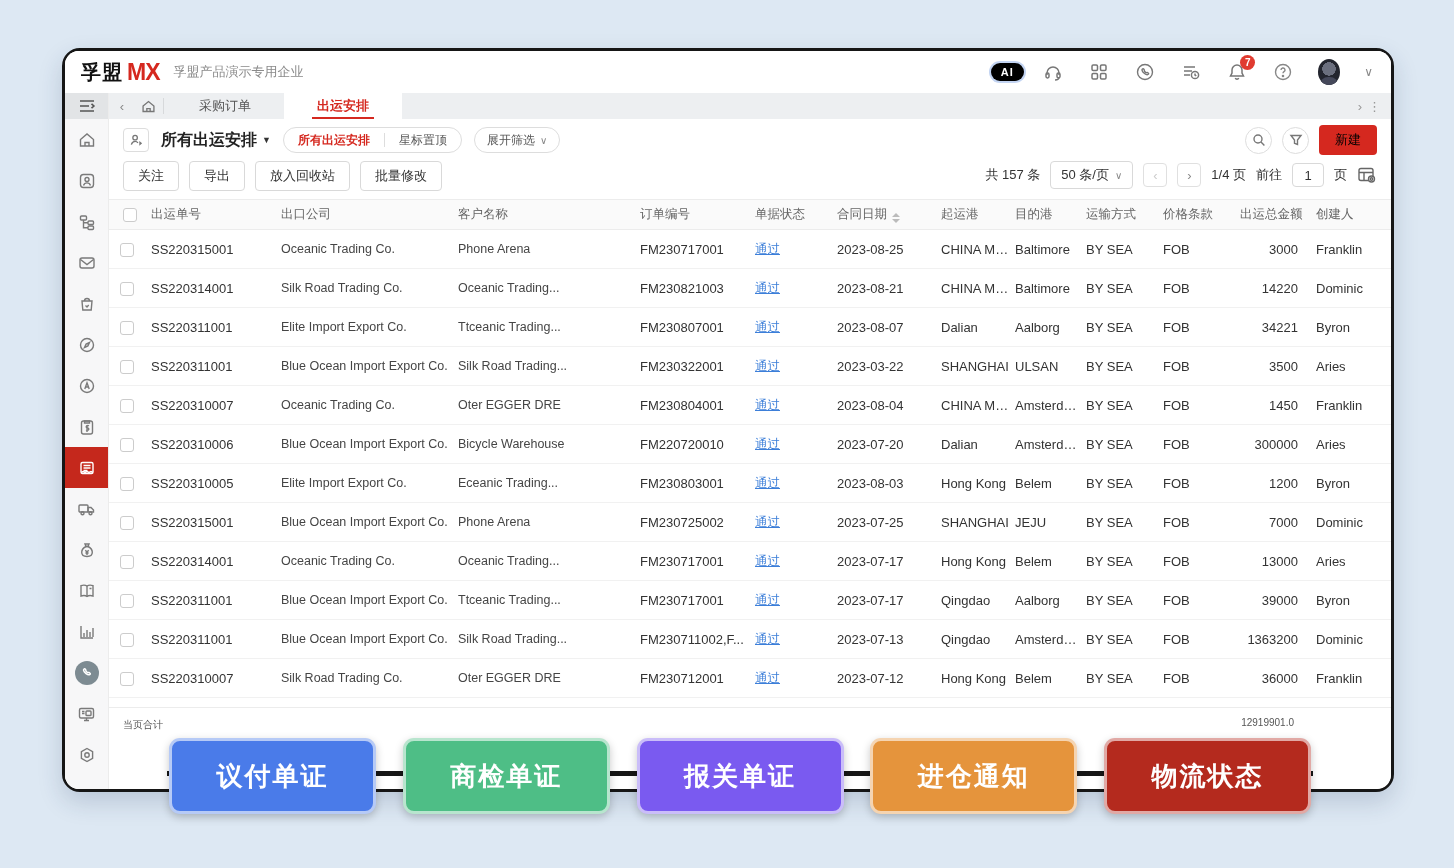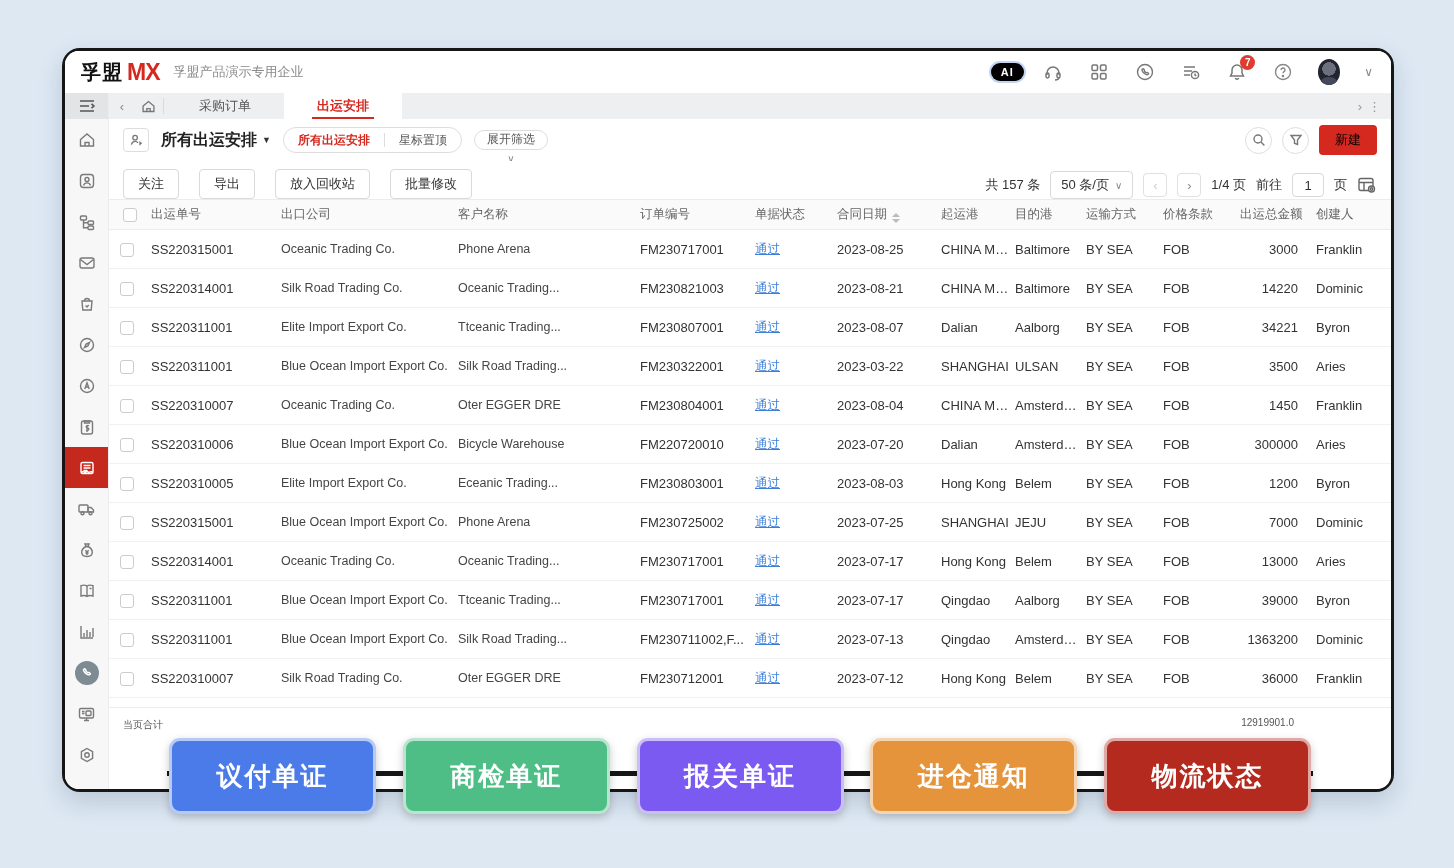--- a/index.html
+++ b/index.html
@@ -58,28 +58,28 @@
 
   
   .filterbar { height:42px; display:flex; align-items:center; gap:12px; padding:0 14px; background:#fff; }
   .sq-btn { width:26px; height:24px; border:1px solid #ddd; border-radius:4px; display:flex; align-items:center; justify-content:center; color:#777; background:#fff; cursor:pointer; }
   .view-title { font-size:16px; font-weight:700; color:#222; display:flex; align-items:center; gap:5px; cursor:pointer; }
   .view-title .caret { font-size:9px; color:#333; }
   .segmented { display:flex; align-items:center; height:26px; border:1px solid #ddd; border-radius:14px; overflow:hidden; font-size:12px; background:#fff; }
   .segment { padding:0 14px; line-height:24px; color:#555; cursor:pointer; }
   .segment.active { color:#d5281f; font-weight:600; }
   .seg-div { width:1px; height:14px; background:#ddd; }
-  .pill { height:20px; border:1px solid #ddd; border-radius:14px; padding:0 12px; font-size:12px; color:#555;
-    display:flex; align-items:center; gap:5px; background:#fff; cursor:pointer;flex-direction:column; }
+  .pill { height:26px; border:1px solid #ddd; border-radius:14px; padding:0 12px; font-size:12px; color:#555;
+    display:flex; align-items:center; gap:5px; background:#fff; cursor:pointer; }
   .filter-right { margin-left:auto; display:flex; align-items:center; gap:10px; }
   .circ-btn { width:27px; height:27px; border:1px solid #ddd; border-radius:50%; display:flex; align-items:center; justify-content:center; color:#777; background:#fff; cursor:pointer; }
   .btn-new { background:#d5281f; color:#000000; font-size:13px; padding:6px 16px; border-radius:4px; border:none; cursor:pointer; }
 
   
-  .toolbar { height:38px; display:flex; align-items:flex-end; gap:20px; padding:0 14px; background:#fff; }
+  .toolbar { height:38px; display:flex; align-items:flex-start; gap:10px; padding:0 14px; background:#fff; }
   .act-btn { border:1px solid #d9d9d9; background:#fff; border-radius:4px; padding:5px 14px; font-size:13px; color:#333; cursor:pointer; }
   .toolbar-right { margin-left:auto; display:flex; align-items:center; gap:10px; font-size:13px; color:#333; }
   .pagesize { border:1px solid #d9d9d9; border-radius:4px; padding:4px 10px; display:flex; align-items:center; gap:6px; cursor:pointer; }
   .pg-btn { width:24px; height:24px; border:1px solid #e0e0e0; border-radius:4px; display:flex; align-items:center; justify-content:center; cursor:pointer; background:#fff; }
   .pg-btn.prev { color:#ccc; } .pg-btn.next { color:#888; }
   .goto-input { width:32px; height:24px; border:1px solid #d9d9d9; border-radius:4px; text-align:center; font-size:13px; color:#333; }
   .colset { color:#666; cursor:pointer; display:flex; }
 
   
   .table-wrap { flex:1; overflow:hidden; }

